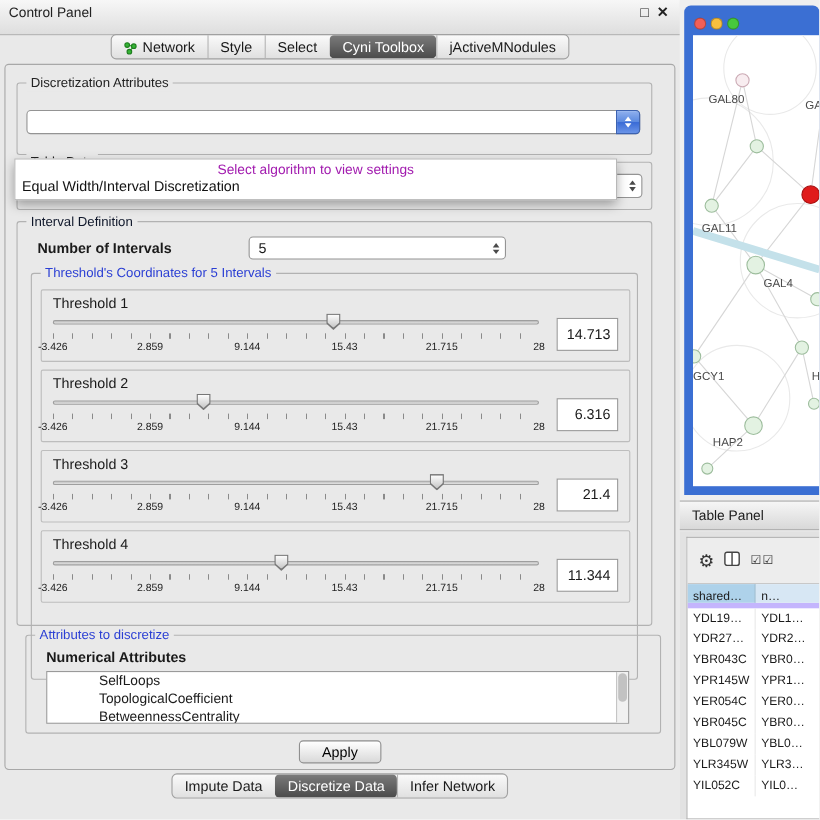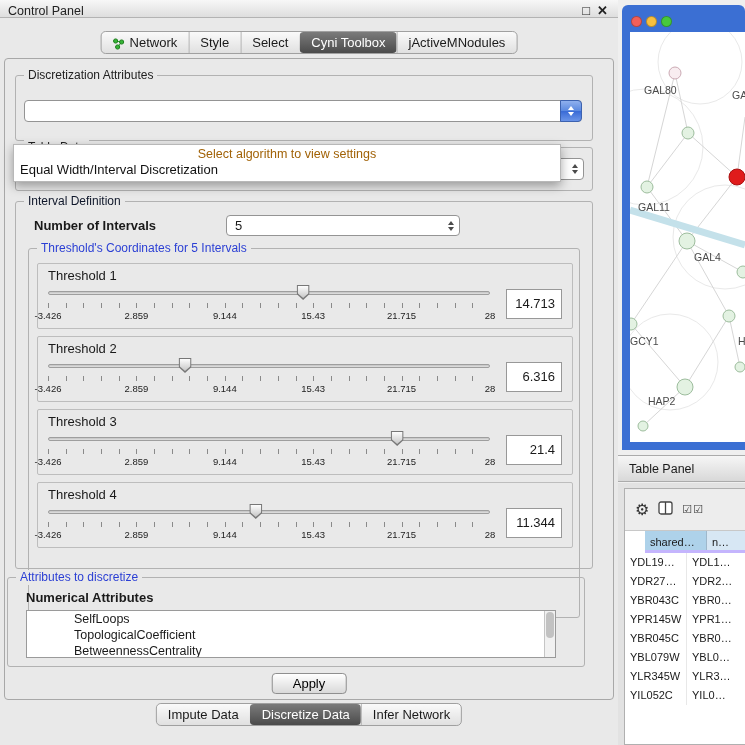--- a/index.html
+++ b/index.html
@@ -1,21 +1,21 @@
 <!DOCTYPE html>
 <html><head>
 <meta charset="utf-8">
 <style>
 * { margin:0; padding:0; box-sizing:border-box; }
 body { font-family:"Liberation Sans",sans-serif; background:#fff; }
 .screen { position:relative; width:745px; height:745px; background:#ededed; overflow:hidden; color:#1a1a1a; font-size:13px; }
 
 
 .control-panel { position:absolute; left:0; top:0; width:618px; height:745px; background:#e9e9e9; }
-.titlebar { position:absolute; left:0; top:0; width:100%; height:18px; background:linear-gradient(#f7f7f7,#dedede); border-bottom:1px solid #b3b3b3; }
+.titlebar { position:absolute; left:0; top:0; width:100%; height:32px; background:linear-gradient(#f7f7f7,#dedede); border-bottom:1px solid #b3b3b3; }
 .titlebar .title { position:absolute; left:8px; top:4px; font-size:12.5px; color:#222; }
 .win-btn { position:absolute; top:3px; font-size:13px; color:#222; }
 .win-btn.min { right:28px; }
 .win-btn.close { right:10px; font-weight:bold; }
 
 .tabbar { position:absolute; display:flex; border:1px solid #a0a0a0; border-radius:5px; background:linear-gradient(#fafafa,#e0e0e0); }
 .tabbar.top { top:31px; left:50%; transform:translateX(-50%); }
 .tabbar.bottom { top:703px; left:50%; transform:translateX(-50%); }
 .tab { display:flex; align-items:flex-end; gap:5px; padding:3px 11px; font-size:13px; border-left:1px solid #b5b5b5; white-space:nowrap; }
 .tab:first-child { border-left:none; }
@@ -34,21 +34,21 @@
 .cap-gray { position:absolute; right:5px; top:50%; transform:translateY(-50%); display:flex; flex-direction:column; gap:2px; }
 .arr-up { width:0; height:0; border-left:3.5px solid transparent; border-right:3.5px solid transparent; border-bottom:4px solid #fff; }
 .arr-dn { width:0; height:0; border-left:3.5px solid transparent; border-right:3.5px solid transparent; border-top:4px solid #fff; }
 .cap-gray .arr-up { border-bottom-color:#4a4a4a; }
 .cap-gray .arr-dn { border-top-color:#4a4a4a; }
 
 #algo-group { left:10px; top:16px; width:578px; height:66px; }
 #algo-combo { left:8px; top:24px; width:558px; height:22px; }
 
 .popup { position:absolute; left:8px; top:85px; width:548px; background:#fff; border:1px solid #b8b8b8; box-shadow:0 4px 10px rgba(0,0,0,0.35); z-index:20; padding:2px 0 3px 0; }
-.popup .placeholder { text-align:center; color:#a16207; font-size:12.5px; height:15px; line-height:15px; }
+.popup .placeholder { text-align:center; color:#a21caf; font-size:12.5px; height:15px; line-height:15px; }
 .menu-item { font-size:13px; padding:0 6px; height:16px; line-height:16px; color:#111; }
 .menu-item.bold { font-weight:bold; }
 
 #tabledata-group { left:10px; top:88px; width:578px; height:44px; }
 #tabledata-combo { left:8px; top:10px; width:560px; height:22px; }
 
 #interval-group { left:10px; top:142px; width:578px; height:368px; }
 #intervals-label { position:absolute; left:18px; top:16px; font-weight:bold; }
 #intervals-combo { left:210px; top:13px; width:234px; height:21px; }
 
@@ -59,21 +59,21 @@
 .th-slider-col { position:relative; flex:1; }
 .slider { position:relative; height:16px; }
 .track { position:absolute; left:0; right:0; top:6px; height:4px; background:linear-gradient(#c2c2c2,#e2e2e2); border:1px solid #9e9e9e; border-radius:2px; }
 .thumb { position:absolute; top:0; width:13px; height:15px; transform:translateX(-50%); background:#777; clip-path:polygon(0 0,100% 0,100% 60%,50% 100%,0 60%); }
 .thumb::after { content:""; position:absolute; left:1px; top:1px; right:1px; bottom:2px; background:linear-gradient(#fdfdfd,#c6c6c6); clip-path:polygon(0 0,100% 0,100% 60%,50% 100%,0 60%); }
 .ticks { height:5px; margin-top:2px; background:repeating-linear-gradient(90deg,#8a8a8a 0,#8a8a8a 1px,transparent 1px,transparent 4%); }
 .tick-labels { position:relative; height:12px; font-size:9.5px; color:#222; margin-top:2px; }
 .tick-labels span { position:absolute; transform:translateX(-50%); white-space:nowrap; }
 .value-box { margin-left:16px; width:56px; height:30px; background:#fff; border:1px solid #989898; font-size:13px; text-align:right; line-height:28px; padding-right:6px; flex:none; }
 
-#attributes-group { left:2px; top:518px; width:578px; height:90px; }
+#attributes-group { left:18px; top:518px; width:578px; height:90px; }
 #attr-title { position:absolute; left:18px; top:12px; font-weight:bold; }
 #attr-list { position:absolute; left:18px; top:32px; width:530px; height:48px; background:#fff; border:1px solid #9a9a9a; overflow:hidden; }
 .list-item { font-size:12.5px; height:16px; line-height:16px; padding-left:6px; white-space:nowrap;margin-left:41px; }
 .scrollbar { position:absolute; right:0; top:0; bottom:0; width:11px; background:#f1f1f1; border-left:1px solid #c5c5c5; }
 .scroll-thumb { position:absolute; left:1px; top:1px; width:8px; height:26px; background:#c2c2c2; border-radius:4px; }
 
 #apply-btn { position:absolute; left:50%; top:614px; transform:translateX(-50%); padding:2px 20px; font-size:13px; background:linear-gradient(#ffffff,#d9d9d9); border:1px solid #8f8f8f; border-radius:4px; }
 
 
 .right-pane { position:absolute; left:618px; top:0; width:127px; height:745px; background:#efefef; }
@@ -85,21 +85,21 @@
 .light.green { background:#47c93c; }
 .net-canvas { position:absolute; left:8px; top:27px; width:115px; height:410px; background:#fff; }
 
 .tp-header { position:absolute; left:0; top:455px; width:127px; height:27px; background:linear-gradient(#f6f6f6,#d8d8d8); border-top:1px solid #ababab; border-bottom:1px solid #ababab; }
 .tp-header .t { position:absolute; left:11px; top:6px; font-size:12.5px; }
 .tp-body { position:absolute; left:0; top:483px; width:127px; height:262px; background:#e2e2e2; }
 .tp-inner { position:absolute; left:6px; top:5px; width:121px; height:257px; background:#fff; border:1px solid #b0b0b0; border-right:none; overflow:hidden; }
 .tp-toolbar { height:42px; background:#ededed; border-bottom:1px solid #c8c8c8; display:flex; align-items:center; gap:9px; padding-left:10px; }
 .gear { font-size:16px; color:#333; }
 .checks { font-size:11px; color:#333; letter-spacing:1px; }
-.thead { display:flex; height:22px; border-bottom:3px solid #c4b5fd;margin-left:20px; }
+.thead { display:flex; height:22px; border-bottom:5px solid #c4b5fd; }
 .th { font-size:11px; line-height:22px; padding-left:5px; border-right:1px solid #9fb8cb; background:#d7e7f4; overflow:hidden; white-space:nowrap; }
 .th.sel { background:#aed2ea; }
 .th:first-child { width:62px; flex:none; }
 .th:last-child { flex:1; border-right:none; }
 .tr { display:flex; height:19px; }
 .td { font-size:11px; line-height:19px; padding-left:5px; overflow:hidden; white-space:nowrap; }
 .td:first-child { width:62px; flex:none; border-right:1px solid #e8e8e8; }
 .td:last-child { flex:1; }
 .tab-ico { flex:none; }
 </style>
@@ -386,20 +386,24 @@
             </div>
             <div class="tr">
               <div class="td">YBR043C</div>
               <div class="td">YBR0…</div>
             </div>
             <div class="tr">
               <div class="td">YPR145W</div>
               <div class="td">YPR1…</div>
             </div>
             <div class="tr">
+              <div class="td">YER054C</div>
+              <div class="td">YER0…</div>
+            </div>
+            <div class="tr">
               <div class="td">YBR045C</div>
               <div class="td">YBR0…</div>
             </div>
             <div class="tr">
               <div class="td">YBL079W</div>
               <div class="td">YBL0…</div>
             </div>
             <div class="tr">
               <div class="td">YLR345W</div>
               <div class="td">YLR3…</div>

